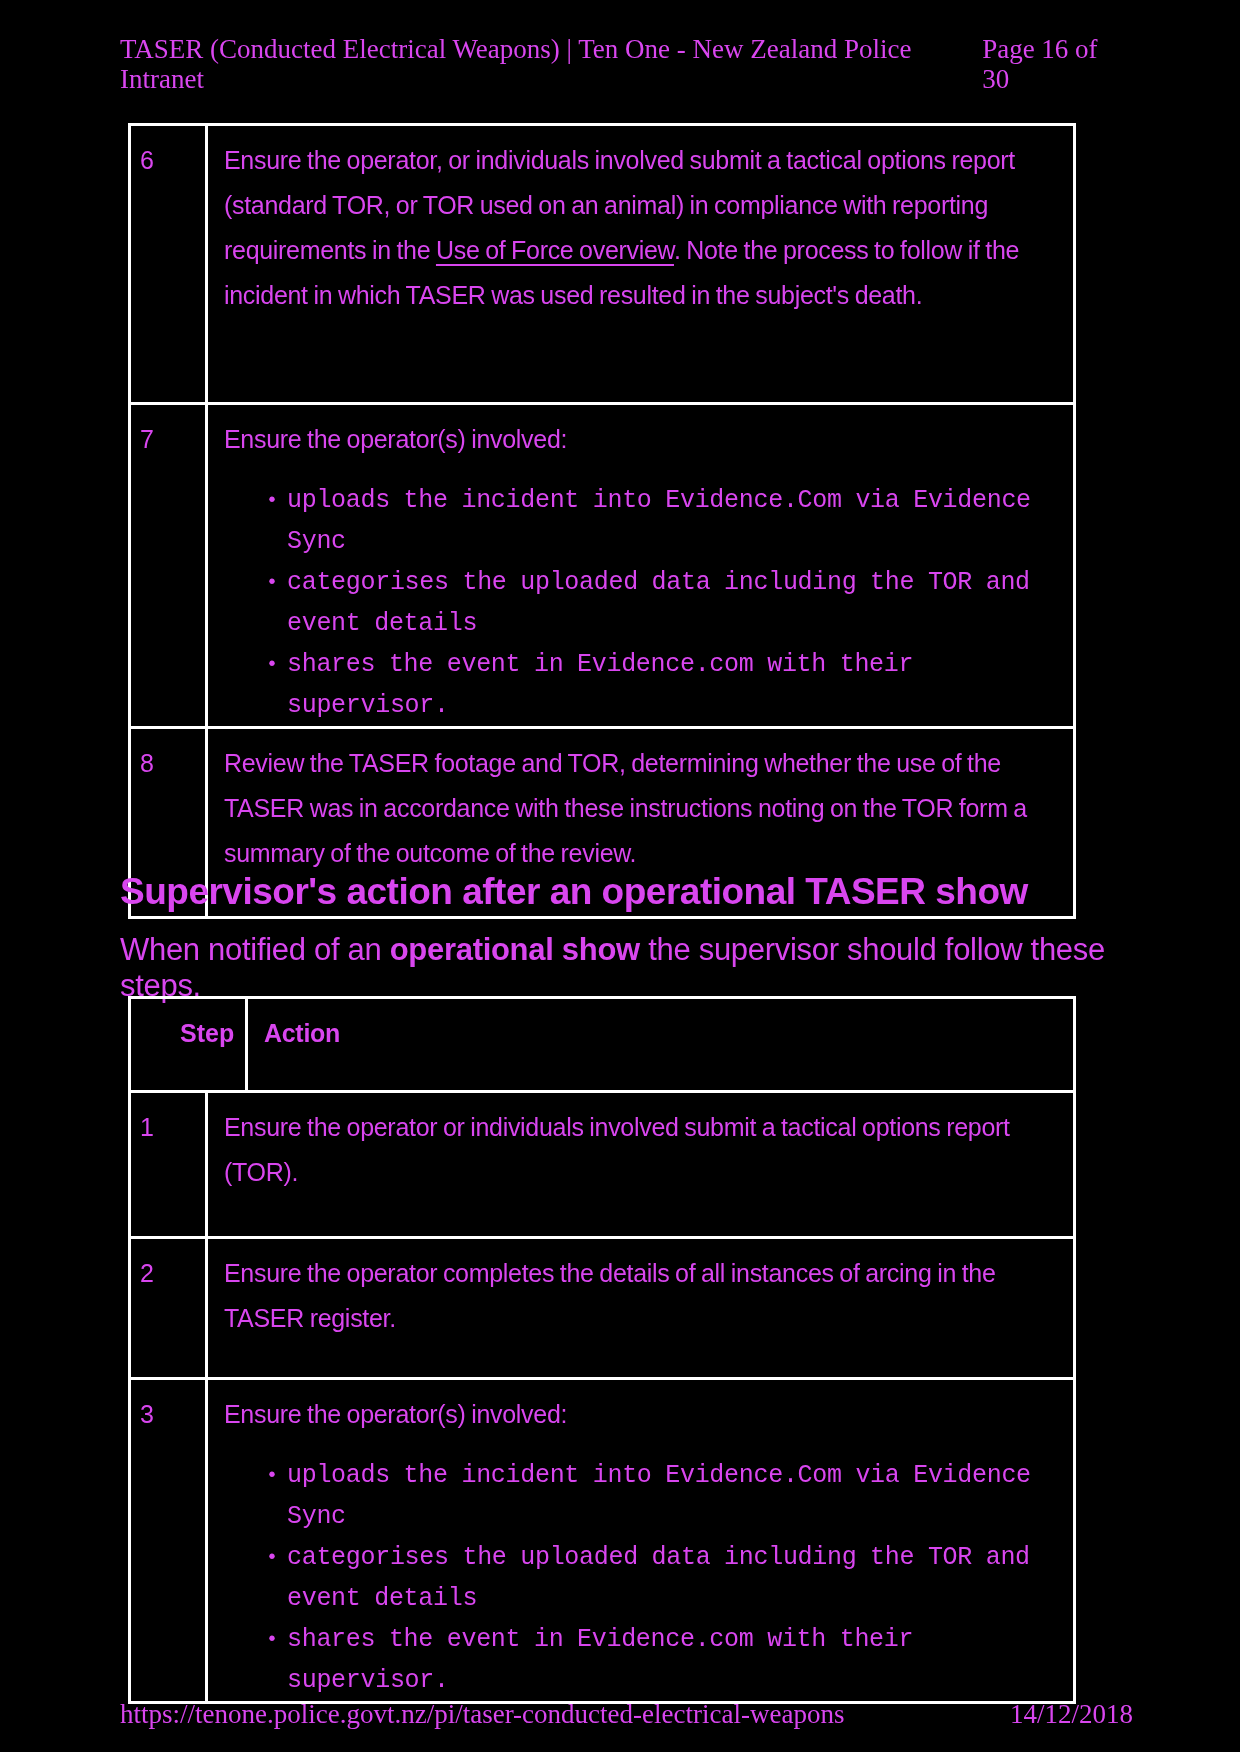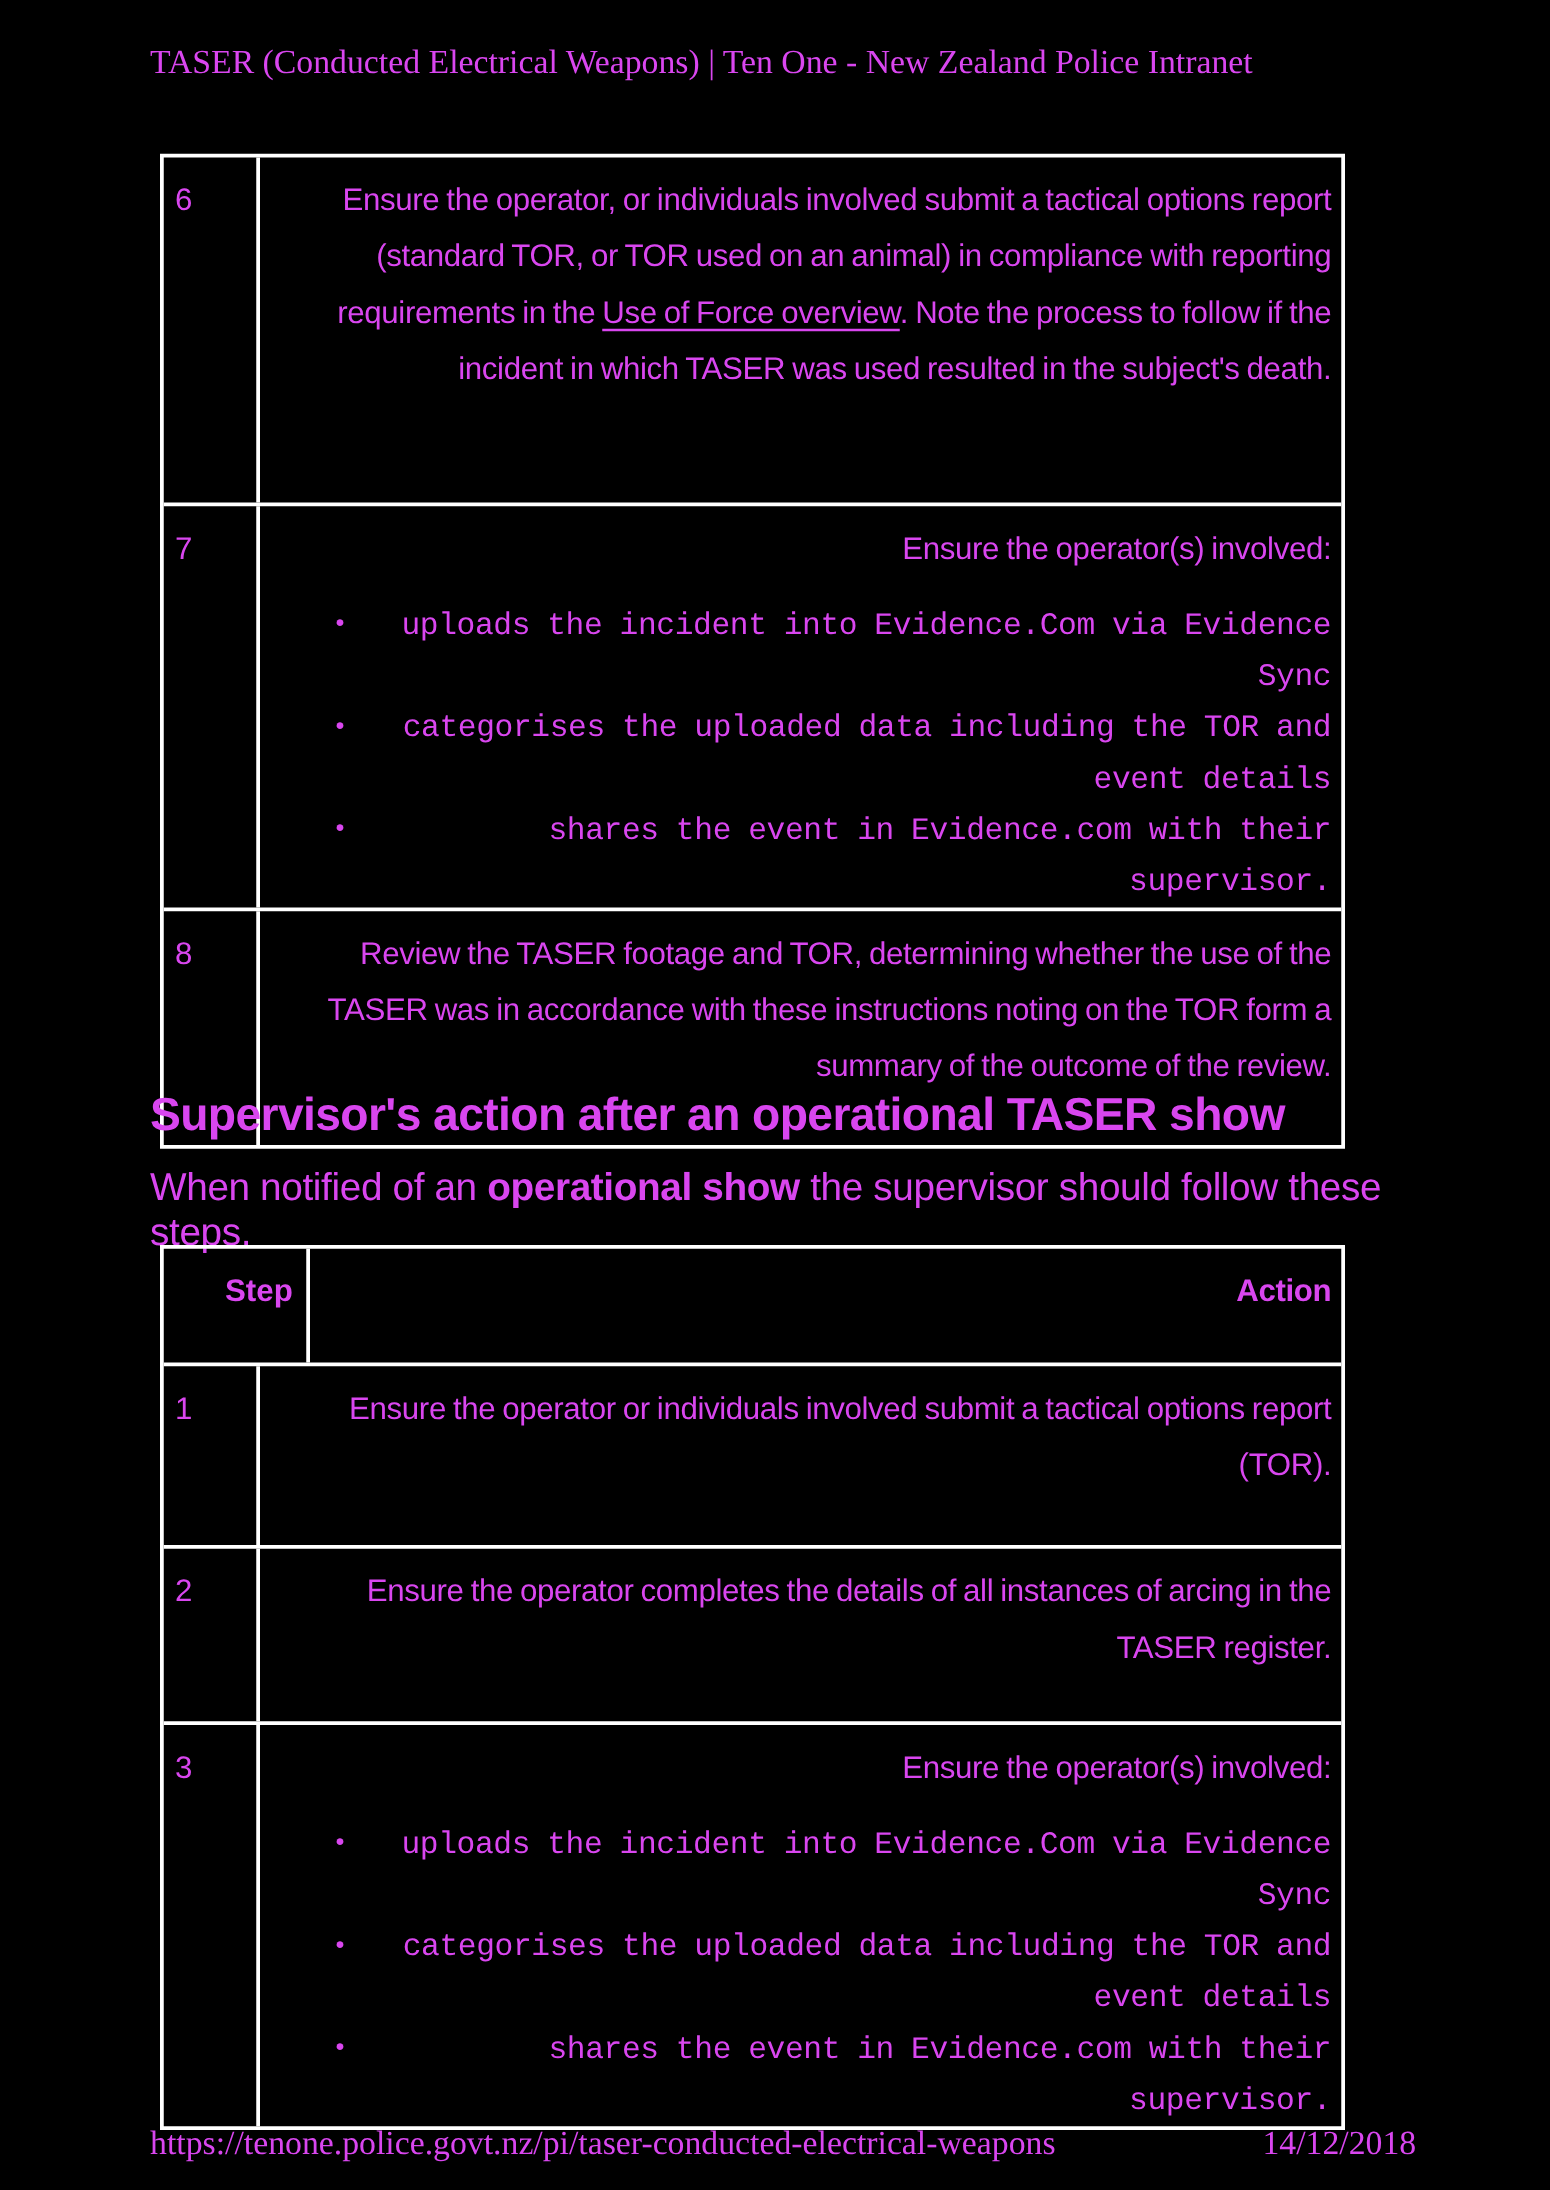--- a/index.html
+++ b/index.html
@@ -36,21 +36,20 @@
     border-right:3px solid #fff;
     padding:12px 4px 0 9px;
     font-size:25px;line-height:45px;
     box-sizing:border-box;
   }
   .cell-action{
     padding:12px 8px 0 16px;
     font-size:25px;line-height:45px;
     letter-spacing:-0.3px;word-spacing:-1px;
     box-sizing:border-box;
-    text-align:right;
   }
   .bold{font-weight:700;}
 
   #table1{top:123px;}
   #table2{top:996px;}
   .h276{min-height:276px;} .h235{min-height:235px;} .h187{min-height:187px;}
   .h91{min-height:91px;margin-left:40px;}  .h143{min-height:143px;} .h138{min-height:138px;}
 
   .uline{
     text-decoration:underline;
@@ -86,20 +85,21 @@
     font-size:31px;line-height:36px;letter-spacing:-0.3px;
   }
 </style>
 </head>
 <body>
 
 <div class="page">
 
   <div class="header-line serif">
     <span>TASER (Conducted Electrical Weapons) | Ten One - New Zealand Police Intranet</span>
+    <span>Page 16 of 30</span>
   </div>
 
   <div class="doc-table" id="table1">
 
     <div class="t-row h276">
       <div class="cell-step">6</div>
       <div class="cell-action">
         <span>Ensure the operator, or individuals involved submit a tactical options report (standard TOR, or TOR used on an animal) in compliance with reporting requirements in the </span><span class="uline">Use of Force overview</span><span>. Note the process to follow if the incident in which TASER was used resulted in the subject's death.</span>
       </div>
     </div>

